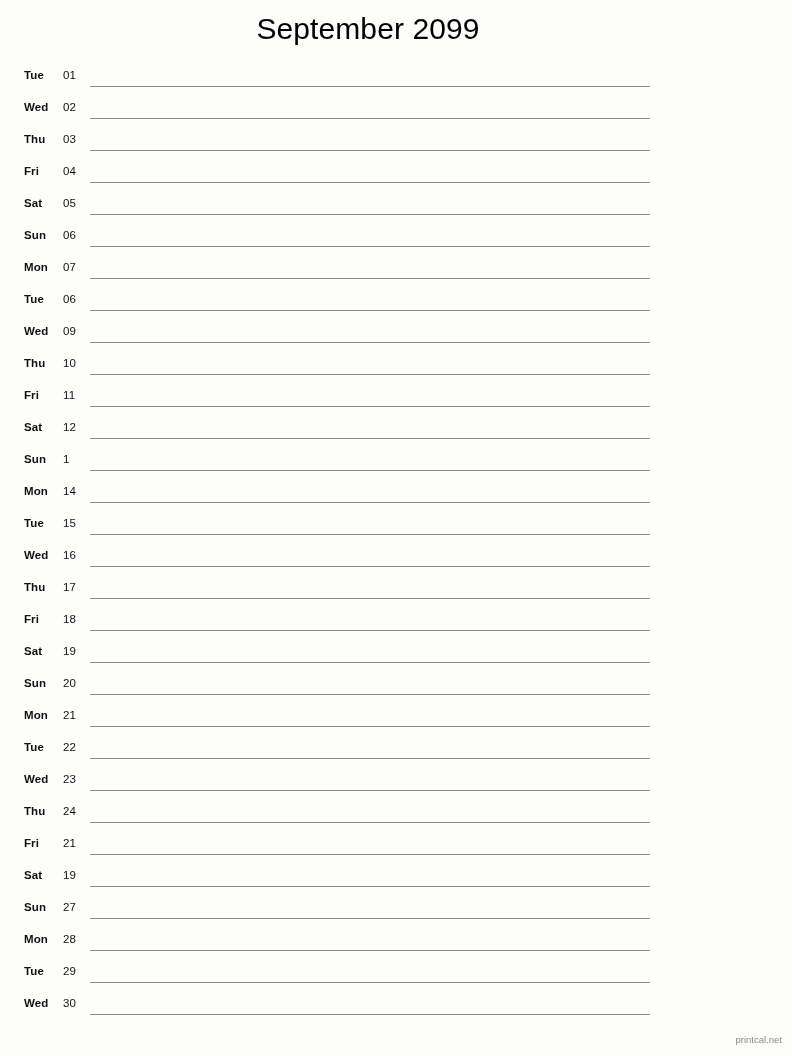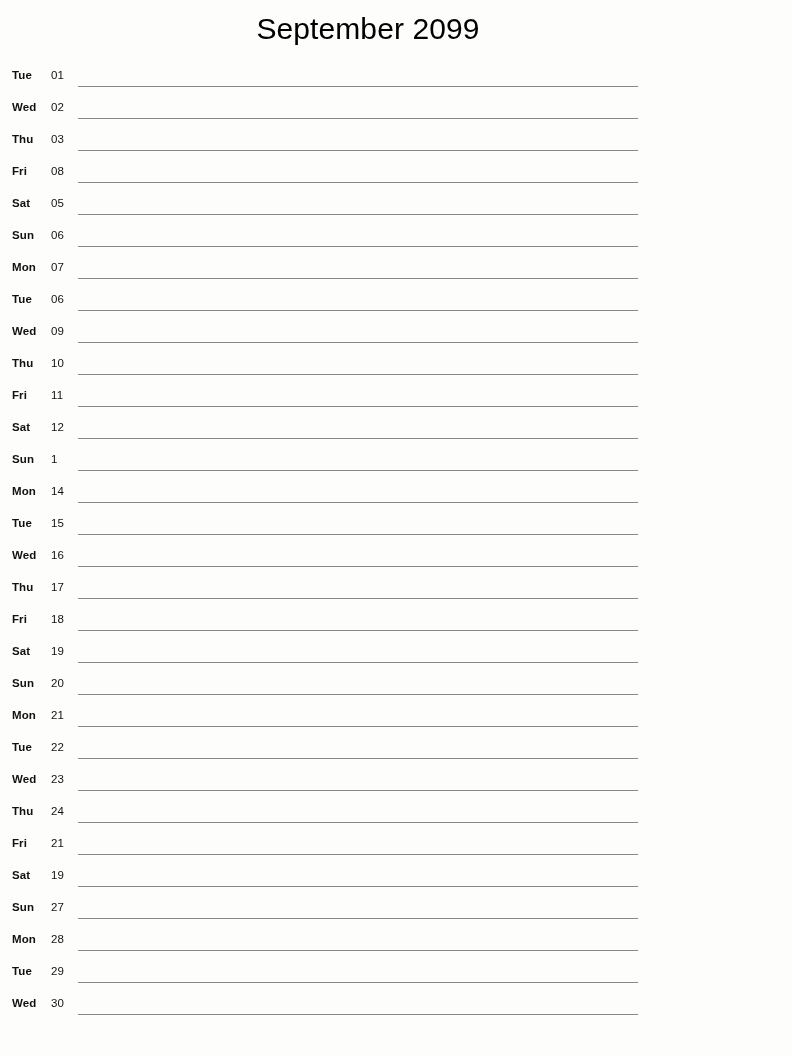--- a/index.html
+++ b/index.html
@@ -27,21 +27,21 @@
     text-align: center;
     font-size: 30px;
     font-weight: 400;
     color: #000000;
     letter-spacing: 0.1px;
     line-height: 36px;
   }
   .day-rows {
     position: absolute;
     top: 62px;
-    left: 0;
+    left: 12px;
     width: 648px;
   }
   .day-row {
     position: relative;
     height: 32px;
   }
   .day-abbr {
     position: absolute;
     left: 12px;
     top: 6px;
@@ -98,21 +98,21 @@
         <span class="day-num">02</span>
         <div class="day-rule"></div>
       </div>
       <div class="day-row">
         <span class="day-abbr">Thu</span>
         <span class="day-num">03</span>
         <div class="day-rule"></div>
       </div>
       <div class="day-row">
         <span class="day-abbr">Fri</span>
-        <span class="day-num">08</span>
+        <span class="day-num">04</span>
         <div class="day-rule"></div>
       </div>
       <div class="day-row">
         <span class="day-abbr">Sat</span>
         <span class="day-num">05</span>
         <div class="day-rule"></div>
       </div>
       <div class="day-row">
         <span class="day-abbr">Sun</span>
         <span class="day-num">06</span>
@@ -233,14 +233,15 @@
         <span class="day-num">29</span>
         <div class="day-rule"></div>
       </div>
       <div class="day-row">
         <span class="day-abbr">Wed</span>
         <span class="day-num">30</span>
         <div class="day-rule"></div>
       </div>
     </div>
 
+  <div class="footer-credit">printcal.net</div>
 
 </div>
 
 </body></html>

